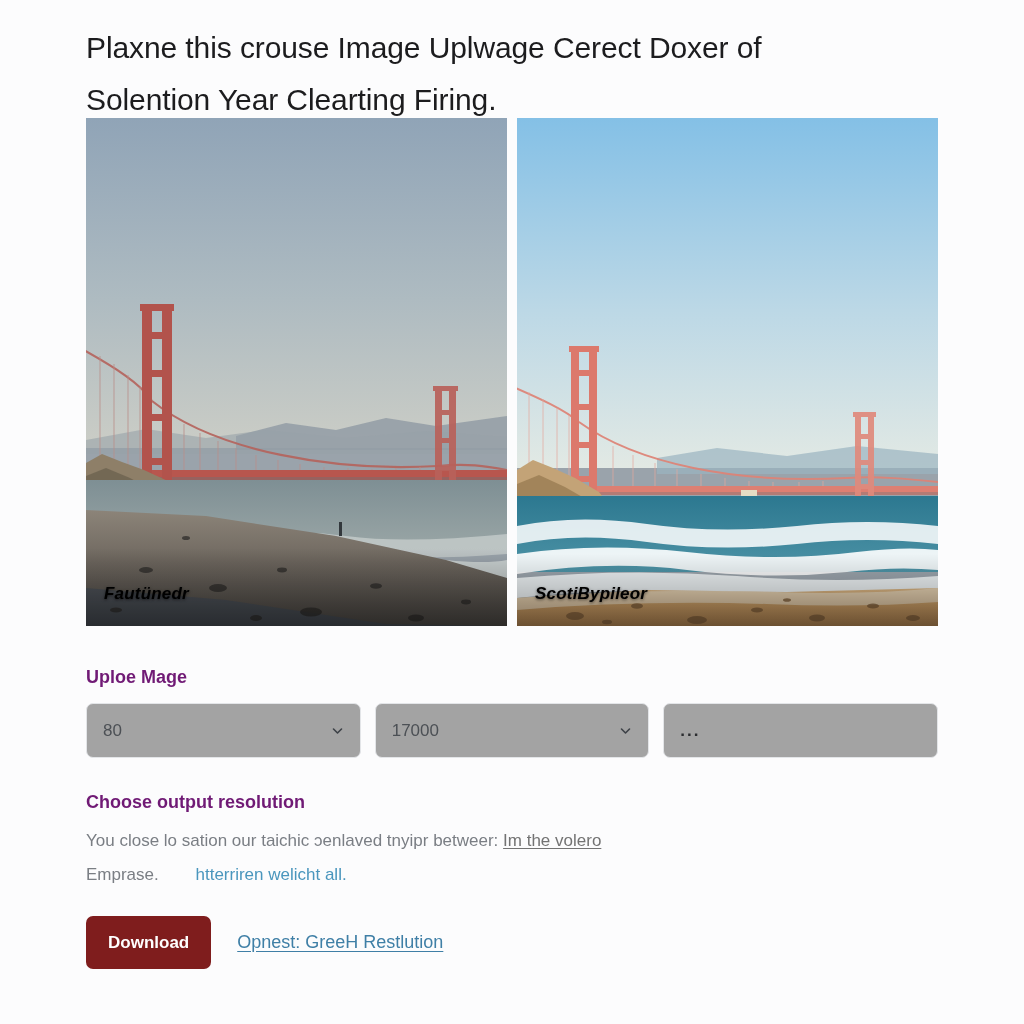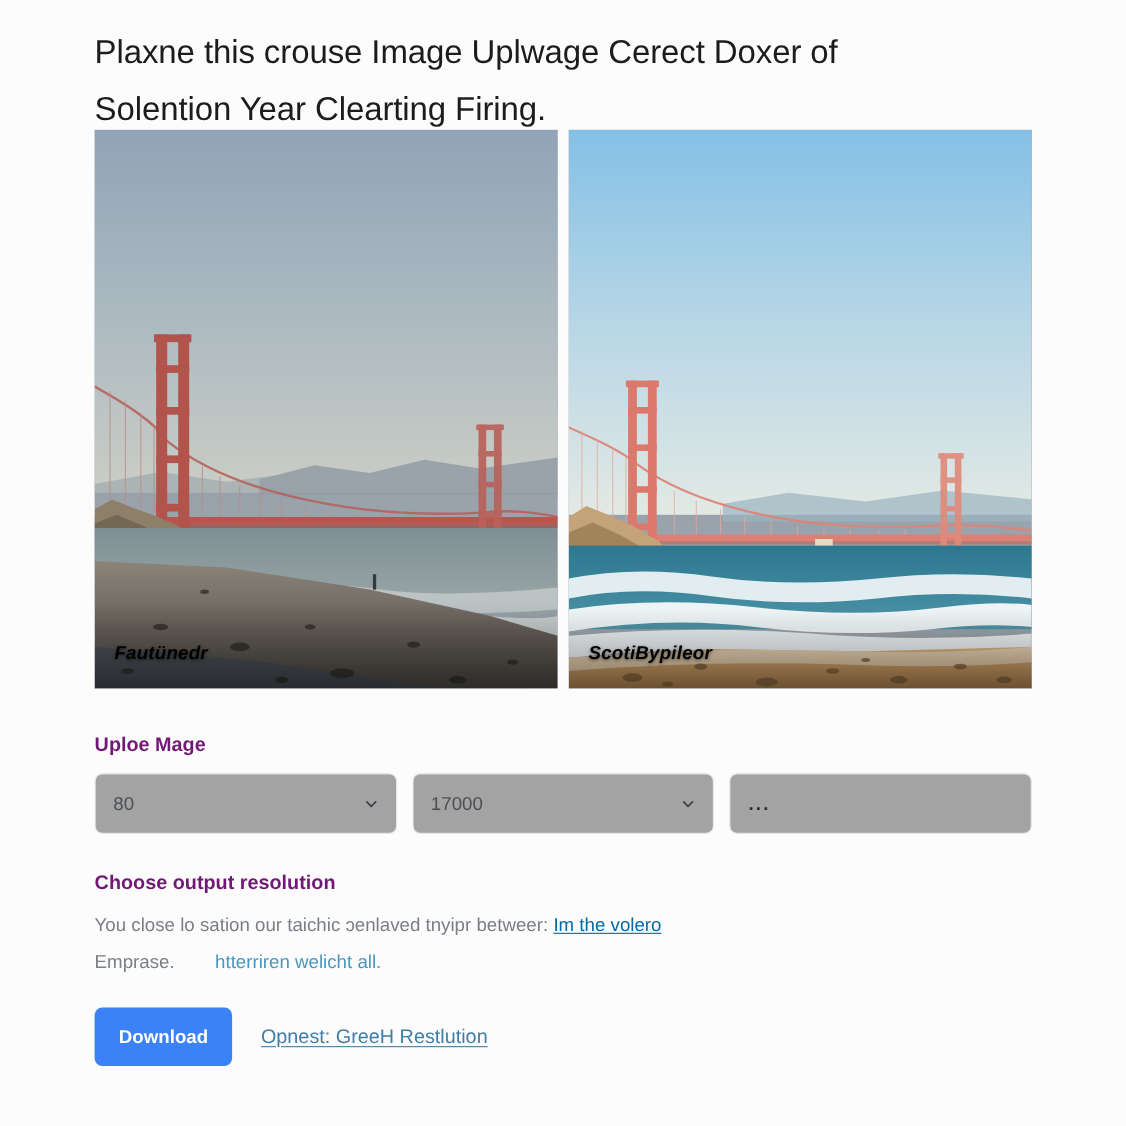--- a/index.html
+++ b/index.html
@@ -127,40 +127,40 @@
     left: 86px;
     width: 860px;
     font-size: 17px;
     line-height: 34px;
     color: #7a7e84;
   }
   #desc-line1 { top: 824px; }
   #desc-line2 { top: 858px; }
 
   a.link {
-    color: #0369a1;
+    color: #737373;
     text-underline-offset: 2px;
   }
   a.link-plain {
     color: #4a96bd;
     text-decoration: none;
     margin-left: 32px;
   }
 
   
   .actions {
     position: absolute;
     left: 86px;
     top: 916px;
     display: flex;
     align-items: center;
     gap: 26px;
   }
   .btn-download {
-    background: #3b82f6;
+    background: #7f1d1d;
     color: #ffffff;
     font-size: 17px;
     font-weight: 700;
     border: none;
     border-radius: 7px;
     padding: 0 22px;
     height: 53px;
     line-height: 53px;
     cursor: pointer;
     font-family: "Liberation Sans", sans-serif;

